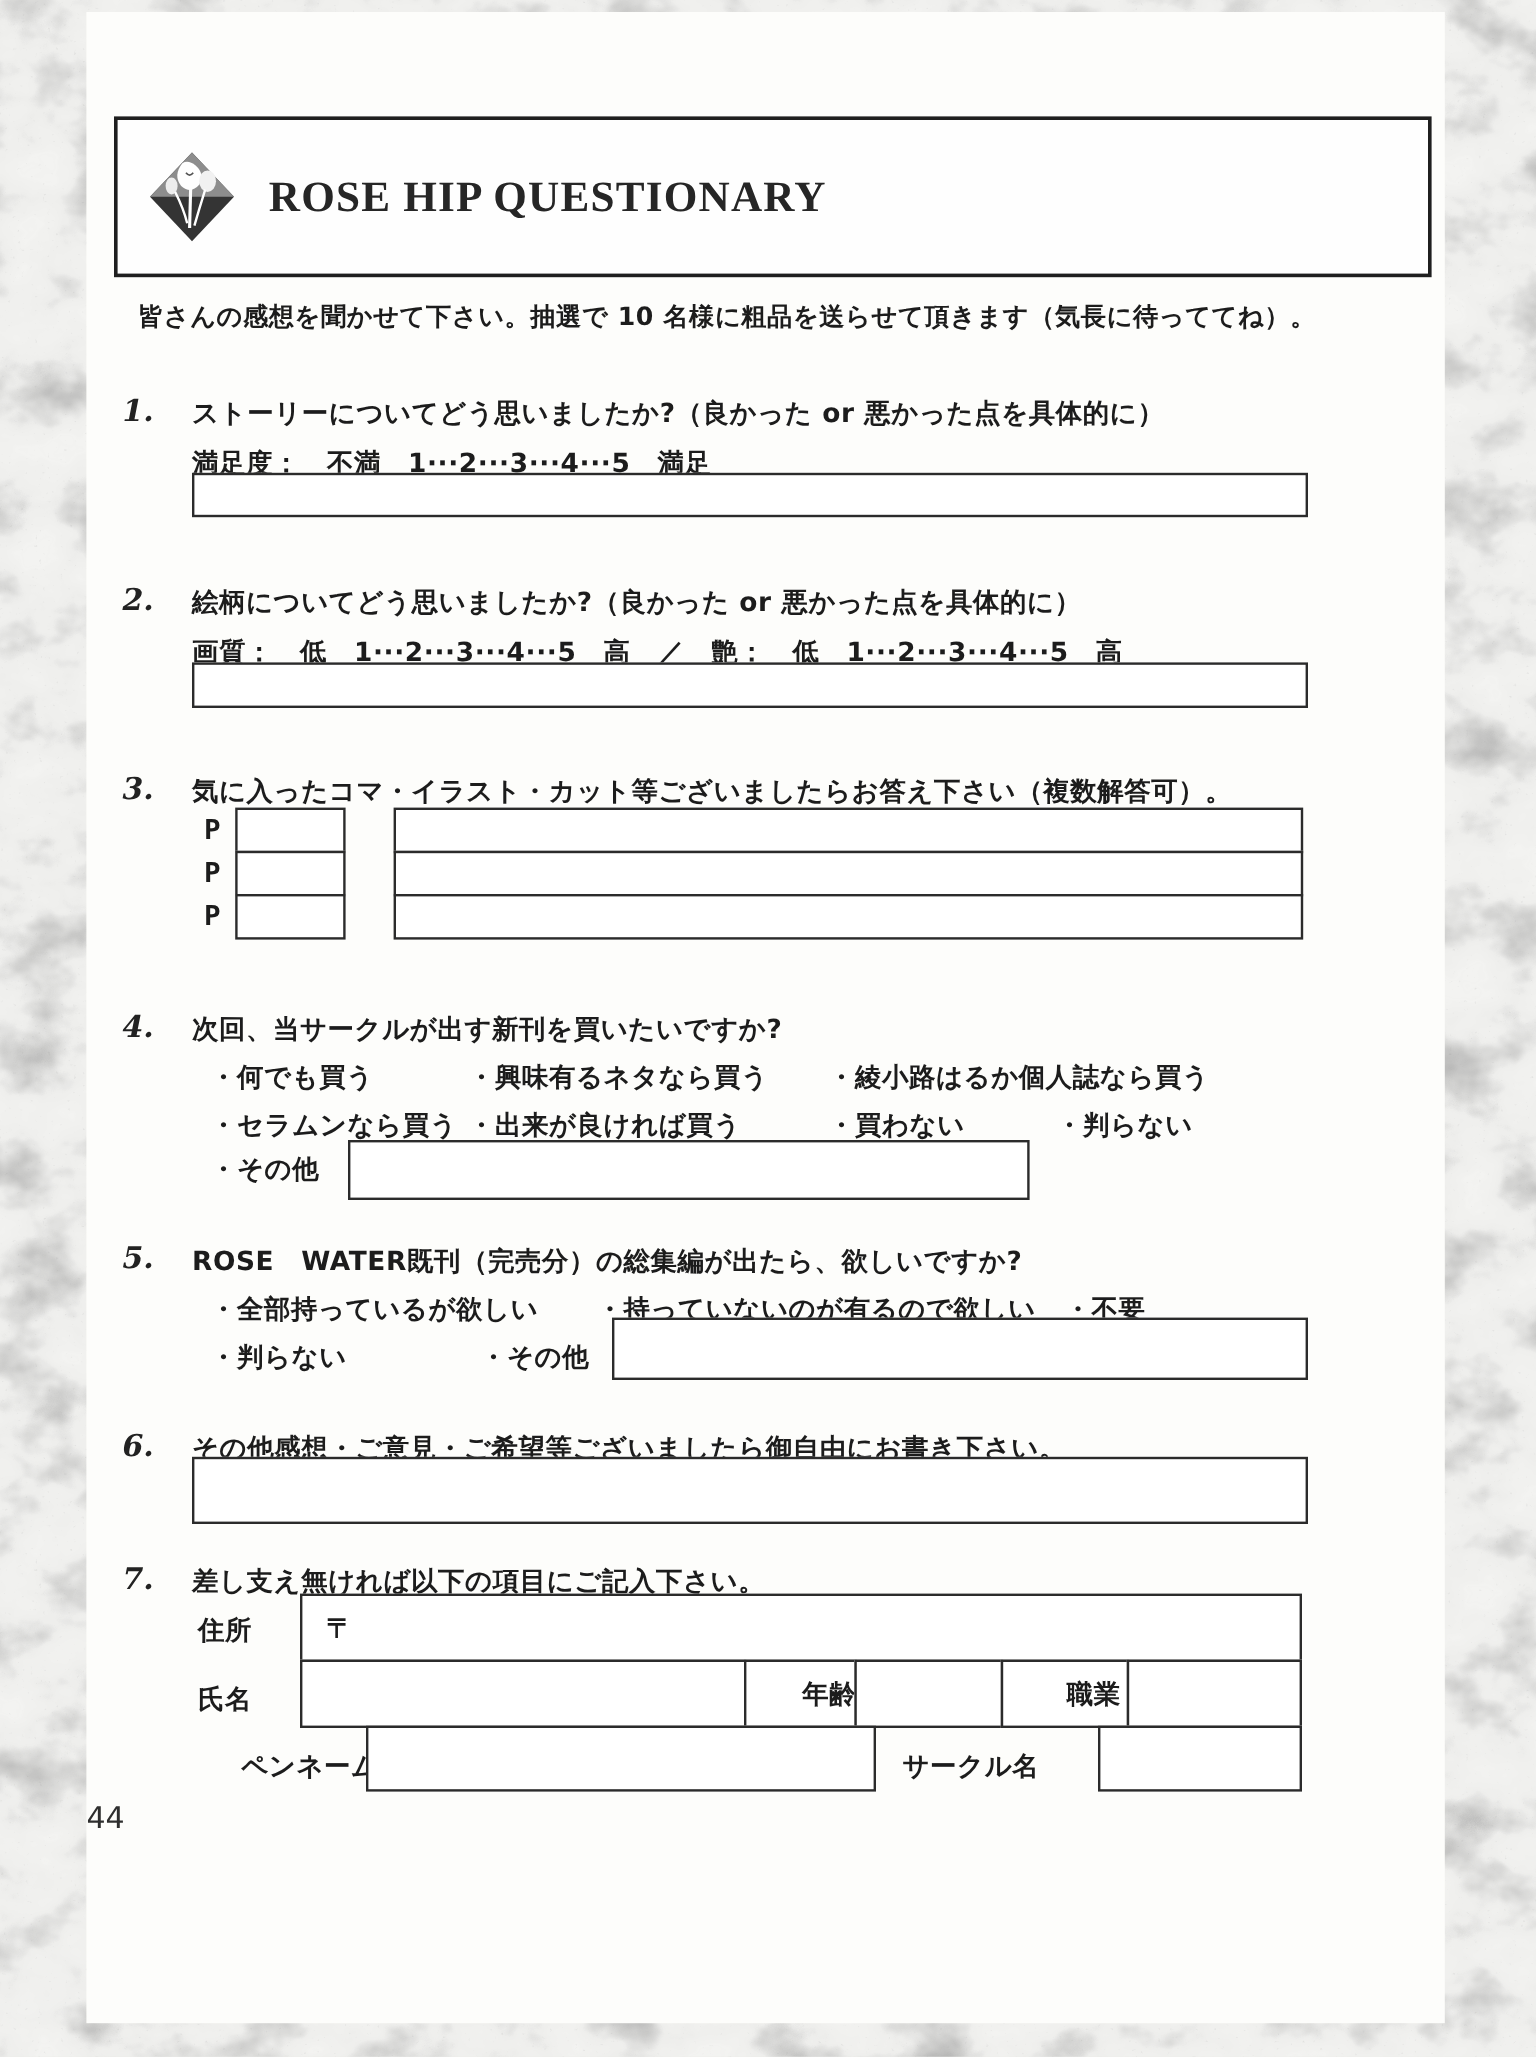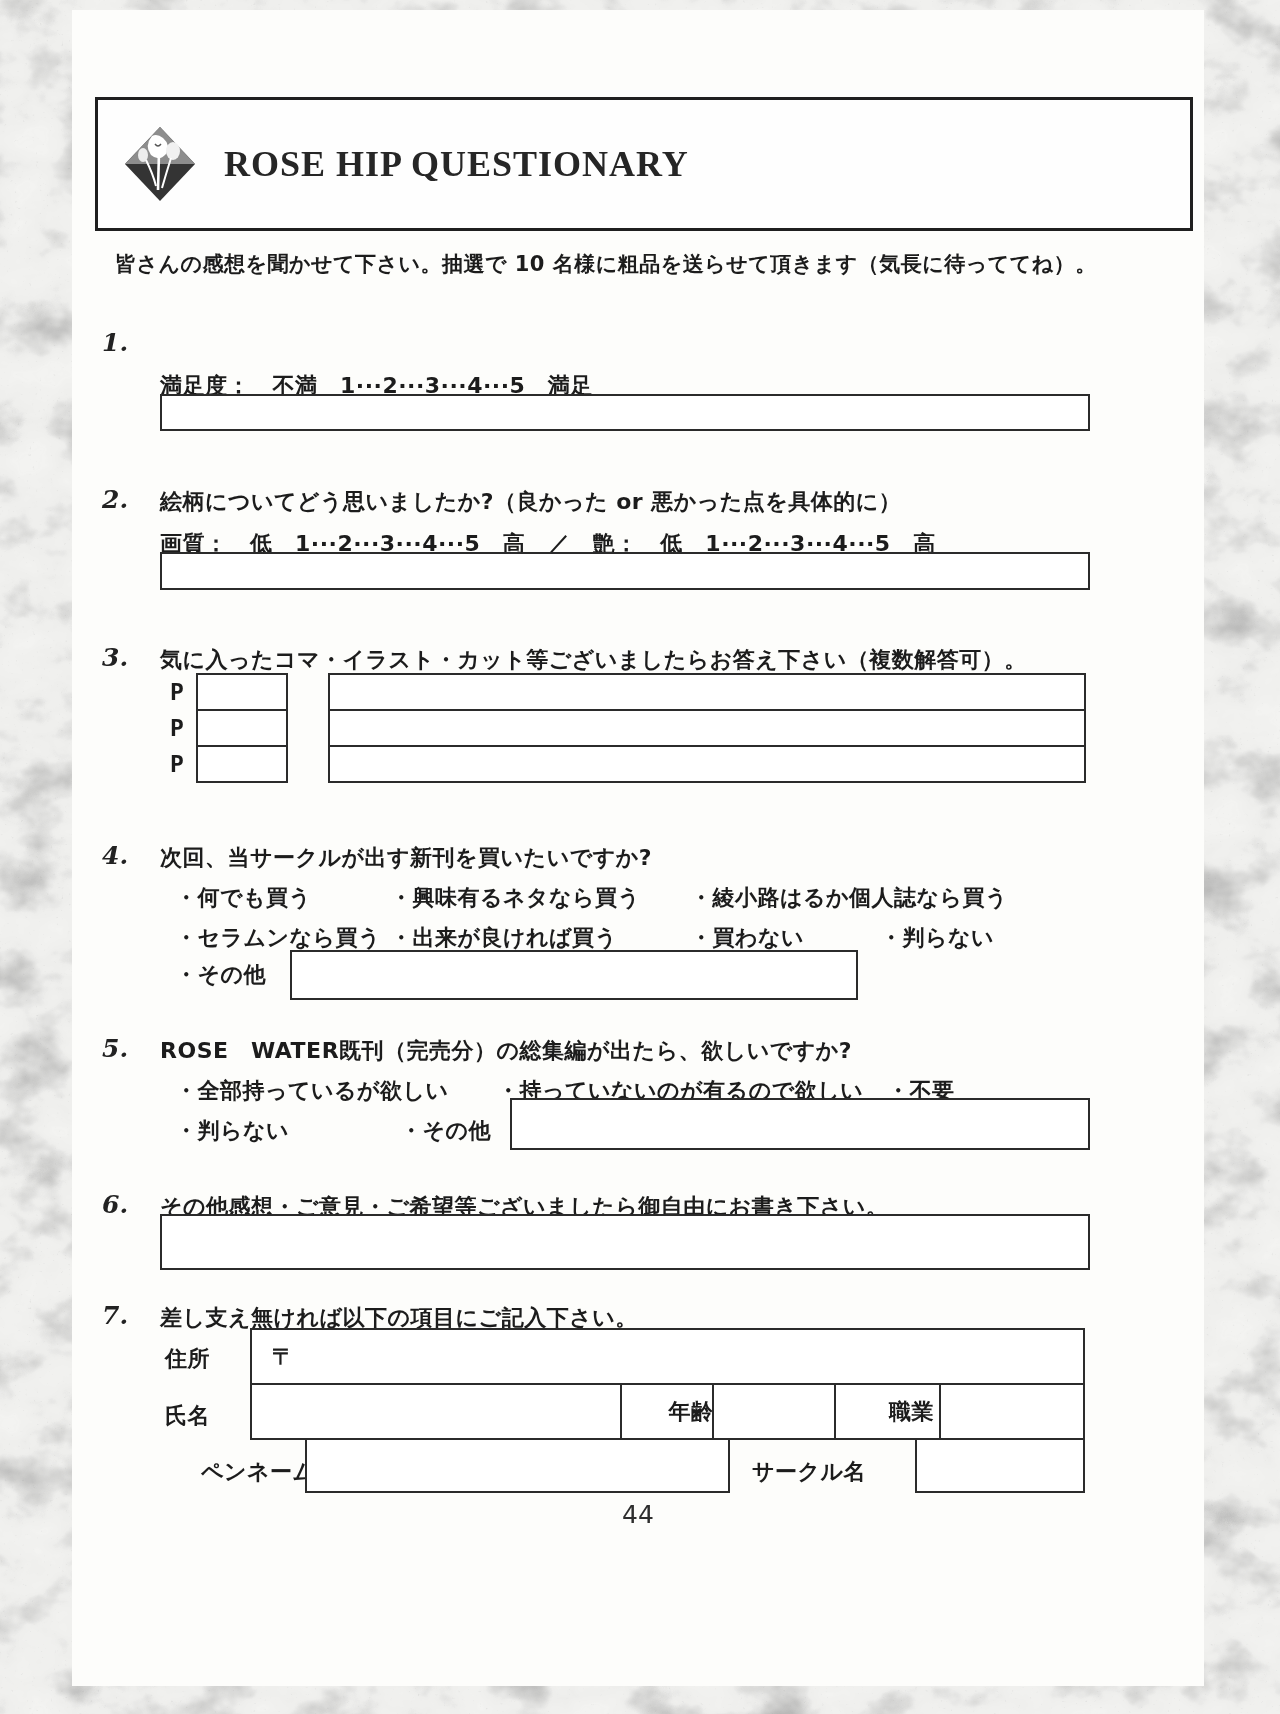--- a/index.html
+++ b/index.html
@@ -41,21 +41,21 @@
         font-family:"DejaVu Sans Mono","Liberation Mono",monospace;align-self:center;}
   .q3-small{width:92px;border:2px solid #2b2b2b;background:#fff;box-sizing:border-box;}
   .q3-gap{width:40px;}
   .q3-wide{width:758px;border:2px solid #2b2b2b;background:#fff;box-sizing:border-box;}
   .q7-cellrow{display:flex;align-items:stretch;}
   .q7-cell{border:2px solid #2b2b2b;background:#fff;box-sizing:border-box;margin-left:-2px;padding-left:48px;}
   .q7-cell:first-child{margin-left:0;}
   .q7-label-cell{display:flex;align-items:center;justify-content:center;}
   .pagenum{
     font-family:"DejaVu Sans","Liberation Sans",sans-serif;
-    font-size:25px;color:#2e2e2e;text-align:center;width:100%;
+    font-size:25px;color:#2e2e2e;width:100%;
   }
 </style>
 </head>
 <body>
 
 <svg class="texture-svg" width="1280" height="1714" aria-hidden="true">
   <defs>
     <filter id="fCoarse" x="0%" y="0%" width="100%" height="100%">
       <feTurbulence type="fractalNoise" baseFrequency="0.016 0.02" numOctaves="4" seed="14" result="n"></feTurbulence>
       <feColorMatrix in="n" type="luminanceToAlpha" result="la"></feColorMatrix>
@@ -95,20 +95,21 @@
         <path d="M24,36 Q31,50 34,62" stroke="#ffffff" stroke-width="2" fill="none"></path>
         <path d="M33,20 q3,4 6,0" stroke="#555" stroke-width="1.4" fill="none"></path>
       </svg>
     </span>
     <span class="title-text">ROSE HIP QUESTIONARY</span>
   </div>
 
   <div class="abs jp" style="left:43px;top:240px;font-size:21px;">皆さんの感想を聞かせて下さい。抽選で 10 名様に粗品を送らせて頂きます（気長に待っててね）。</div>
 
   <div class="abs qnum" style="left:30px;top:318px;">1.</div>
+  <div class="abs jp" style="left:88px;top:320px;">ストーリーについてどう思いましたか?（良かった or 悪かった点を具体的に）</div>
   <div class="abs jp scale" style="left:88px;top:361px;">満足度：　不満　1···2···3···4···5　満足</div>
   <div class="abs wbox" style="left:88px;top:384px;width:930px;height:37px;"></div>
 
   <div class="abs qnum" style="left:30px;top:475px;">2.</div>
   <div class="abs jp" style="left:88px;top:477px;">絵柄についてどう思いましたか?（良かった or 悪かった点を具体的に）</div>
   <div class="abs jp scale" style="left:88px;top:519px;">画質：　低　1···2···3···4···5　高　／　艶：　低　1···2···3···4···5　高</div>
   <div class="abs wbox" style="left:88px;top:542px;width:930px;height:38px;"></div>
 
   <div class="abs qnum" style="left:30px;top:633px;">3.</div>
   <div class="abs jp" style="left:88px;top:635px;">気に入ったコマ・イラスト・カット等ございましたらお答え下さい（複数解答可）。</div>

